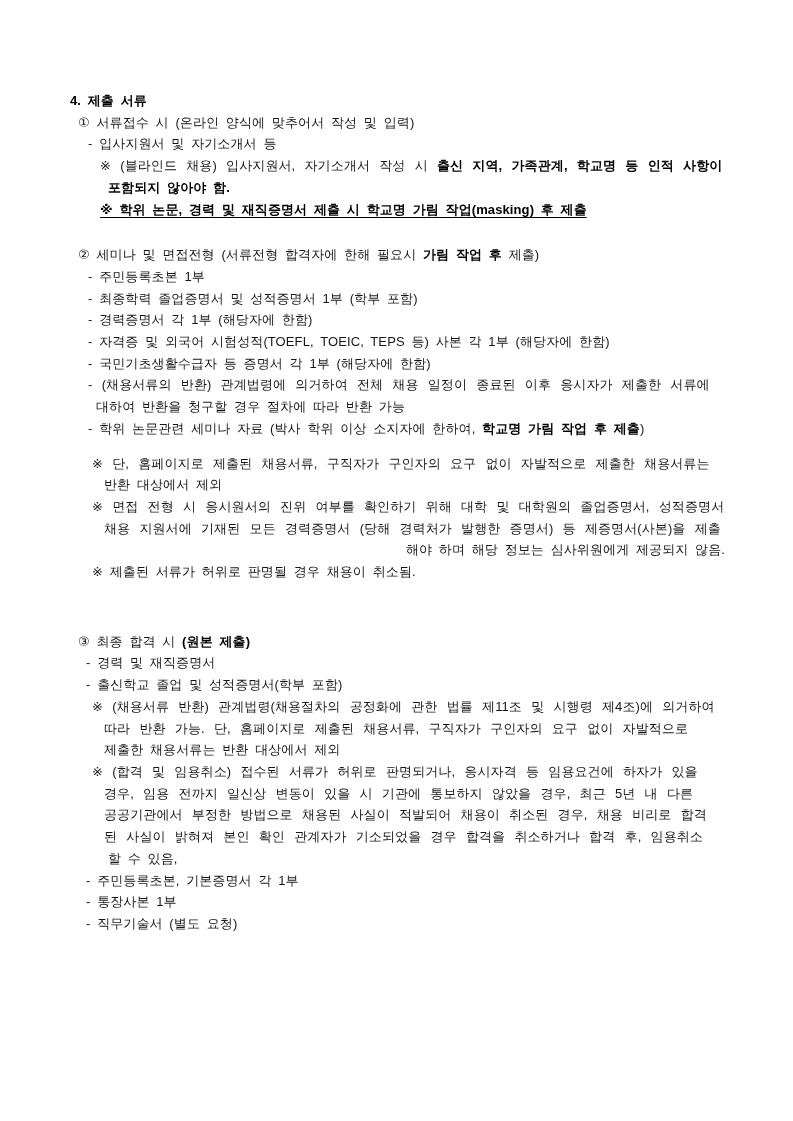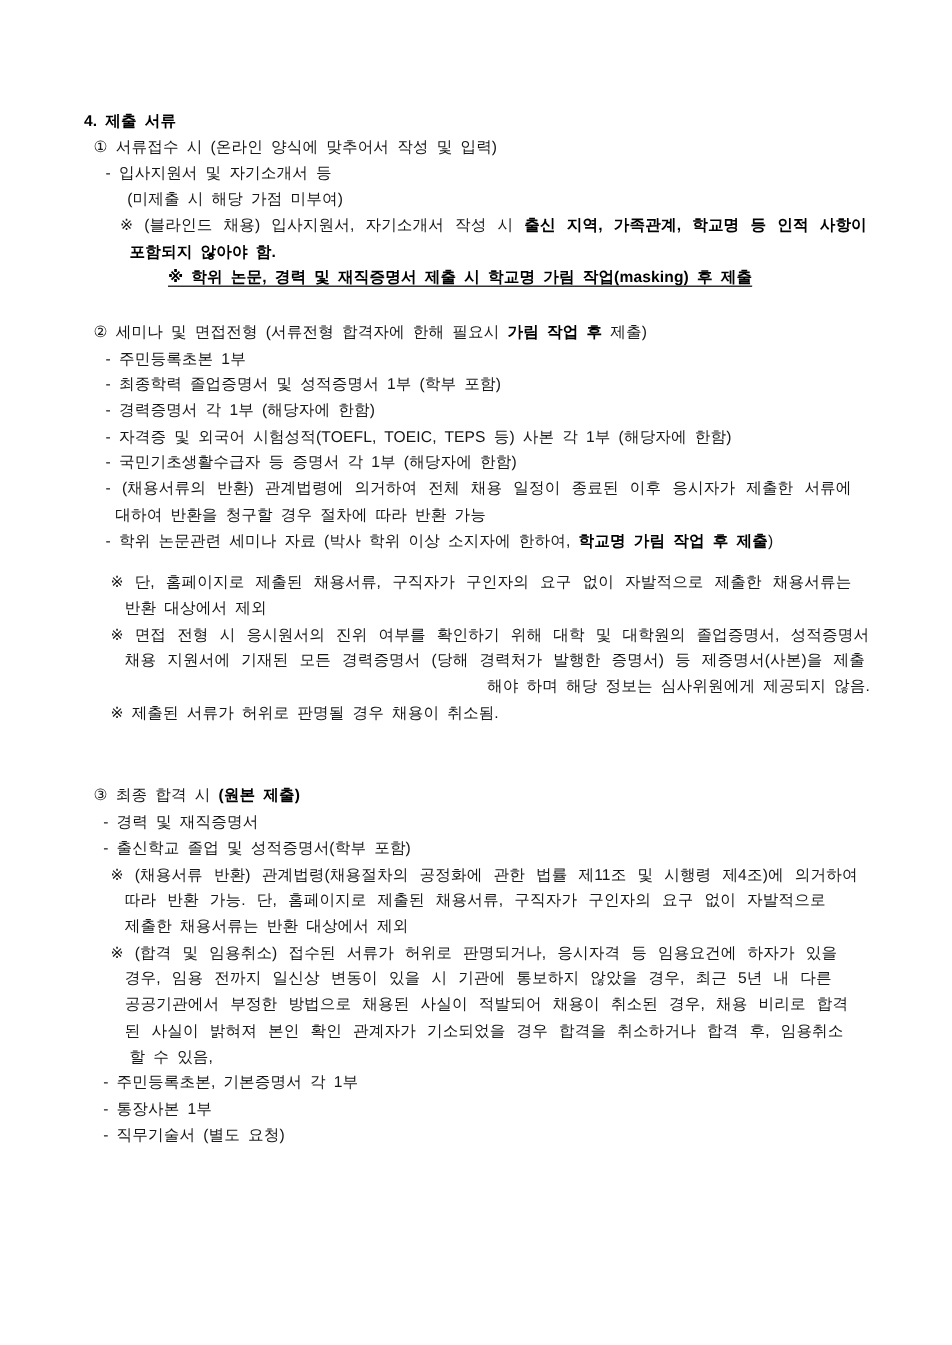--- a/index.html
+++ b/index.html
@@ -35,35 +35,33 @@
   .line.stretch {
     word-spacing: 5.5px;
   }
   .b {
     font-weight: bold;
     color: #000000;
   }
   .u {
     text-decoration: underline;
     text-underline-offset: 3px;
-    margin-left: 40px;
   }
   .gap {
     width: 100%;
   }
 </style>
 </head>
 <body>
 
 <div class="page">
   <div class="content" id="doc-lines">
       <div class="line" style="padding-left: 0px;"><span class="b">4. 제출 서류</span></div>
       <div class="line" style="padding-left: 8px;"><span>① 서류접수 시 (온라인 양식에 맞추어서 작성 및 입력)</span></div>
       <div class="line" style="padding-left: 18px;"><span>- 입사지원서 및 자기소개서 등</span></div>
-      <div class="line" style="padding-left: 36px;"><span>(미제출 시 해당 가점 미부여)</span></div>
       <div class="line stretch" style="padding-left: 30px;"><span>※ (블라인드 채용) 입사지원서, 자기소개서 작성 시 </span><span class="b">출신 지역, 가족관계, 학교명 등 인적 사항이</span></div>
       <div class="line" style="padding-left: 38px;"><span class="b">포함되지 않아야 함.</span></div>
       <div class="line" style="padding-left: 30px;"><span class="b u">※ 학위 논문, 경력 및 재직증명서 제출 시 학교명 가림 작업(masking) 후 제출</span></div>
       <div class="gap" style="height: 24px;"></div>
       <div class="line" style="padding-left: 8px;"><span>② 세미나 및 면접전형 (서류전형 합격자에 한해 필요시 </span><span class="b">가림 작업 후</span><span> 제출)</span></div>
       <div class="line" style="padding-left: 18px;"><span>- 주민등록초본 1부</span></div>
       <div class="line" style="padding-left: 18px;"><span>- 최종학력 졸업증명서 및 성적증명서 1부 (학부 포함)</span></div>
       <div class="line" style="padding-left: 18px;"><span>- 경력증명서 각 1부 (해당자에 한함)</span></div>
       <div class="line" style="padding-left: 18px;"><span>- 자격증 및 외국어 시험성적(TOEFL, TOEIC, TEPS 등) 사본 각 1부 (해당자에 한함)</span></div>
       <div class="line" style="padding-left: 18px;"><span>- 국민기초생활수급자 등 증명서 각 1부 (해당자에 한함)</span></div>

